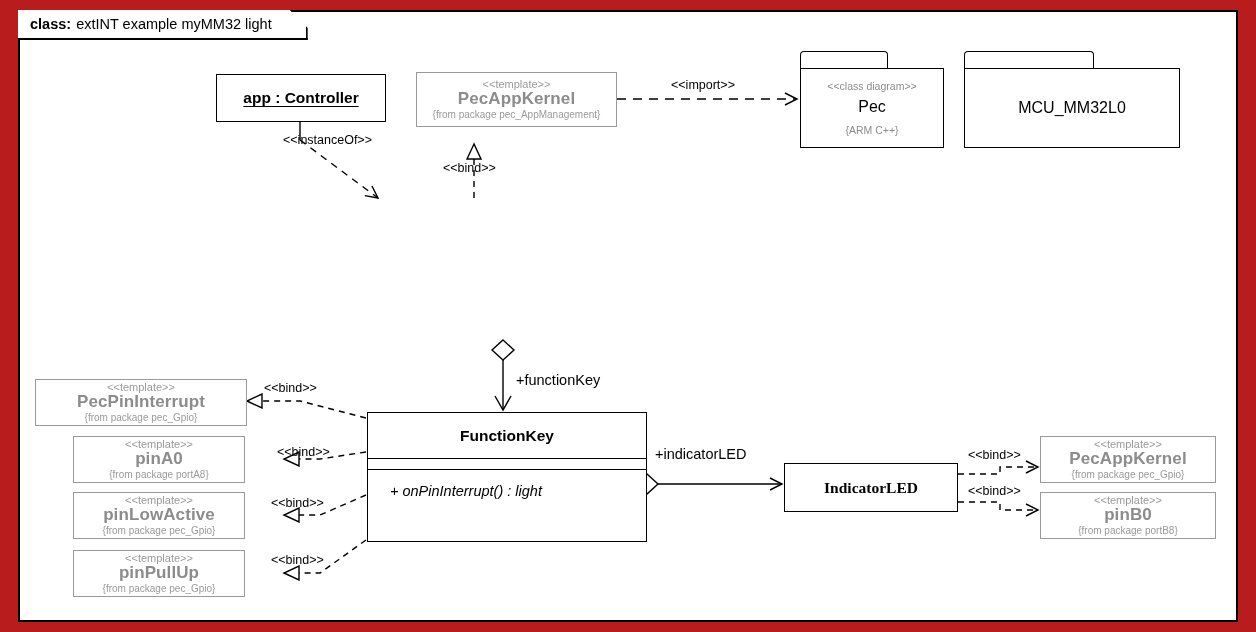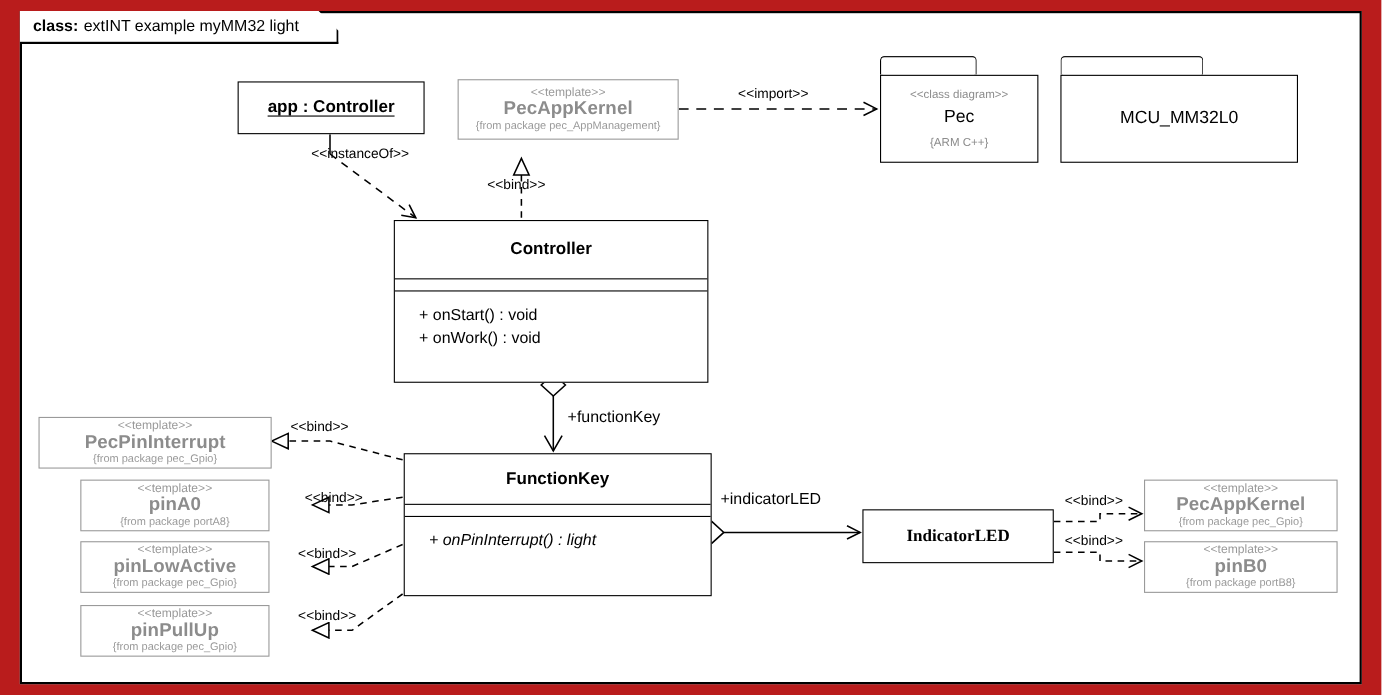--- a/index.html
+++ b/index.html
@@ -229,30 +229,20 @@
     </div>
   </div>
 
   <div class="pkg" style="left:964px;top:51px;width:216px;height:97px;text-decoration:underline;">
     <div class="tab" style="width:130px;"></div>
     <div class="body">
       <div class="pname">MCU_MM32L0</div>
     </div>
   </div>
 
-  <div class="box cls" style="left:358px;top:200px;width:286px;height:148px;">
-    <div class="name" style="height:52px;">Controller</div>
-    <div class="sep"></div>
-    <div class="attrs"></div>
-    <div class="sep"></div>
-    <div class="ops">
-      <div class="op">+ onStart() : void</div>
-      <div class="op">+ onWork() : void</div>
-    </div>
-  </div>
 
   <div class="box cls" style="left:367px;top:412px;width:280px;height:130px;">
     <div class="name" style="height:45px;">FunctionKey</div>
     <div class="sep"></div>
     <div class="attrs"></div>
     <div class="sep"></div>
     <div class="ops" style="padding-top:11px;">
       <div class="op abstract">+ onPinInterrupt() : light</div>
     </div>
   </div>

